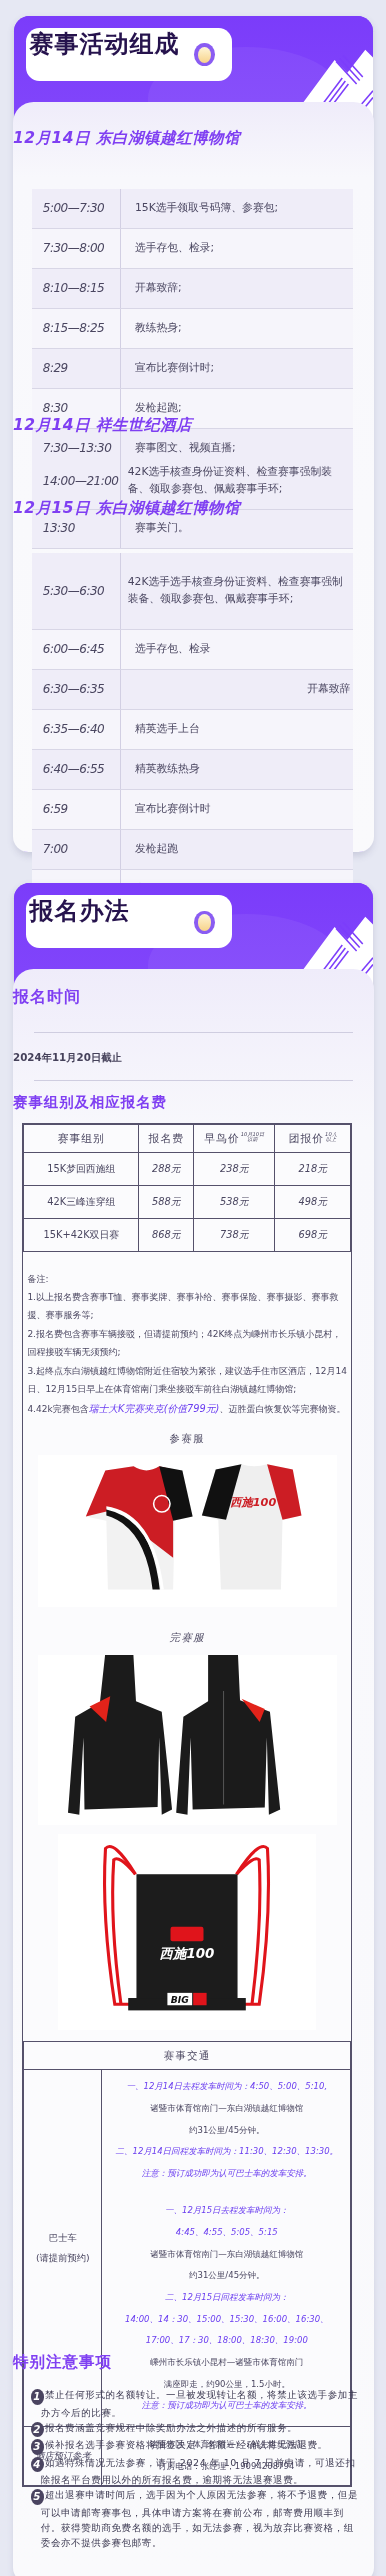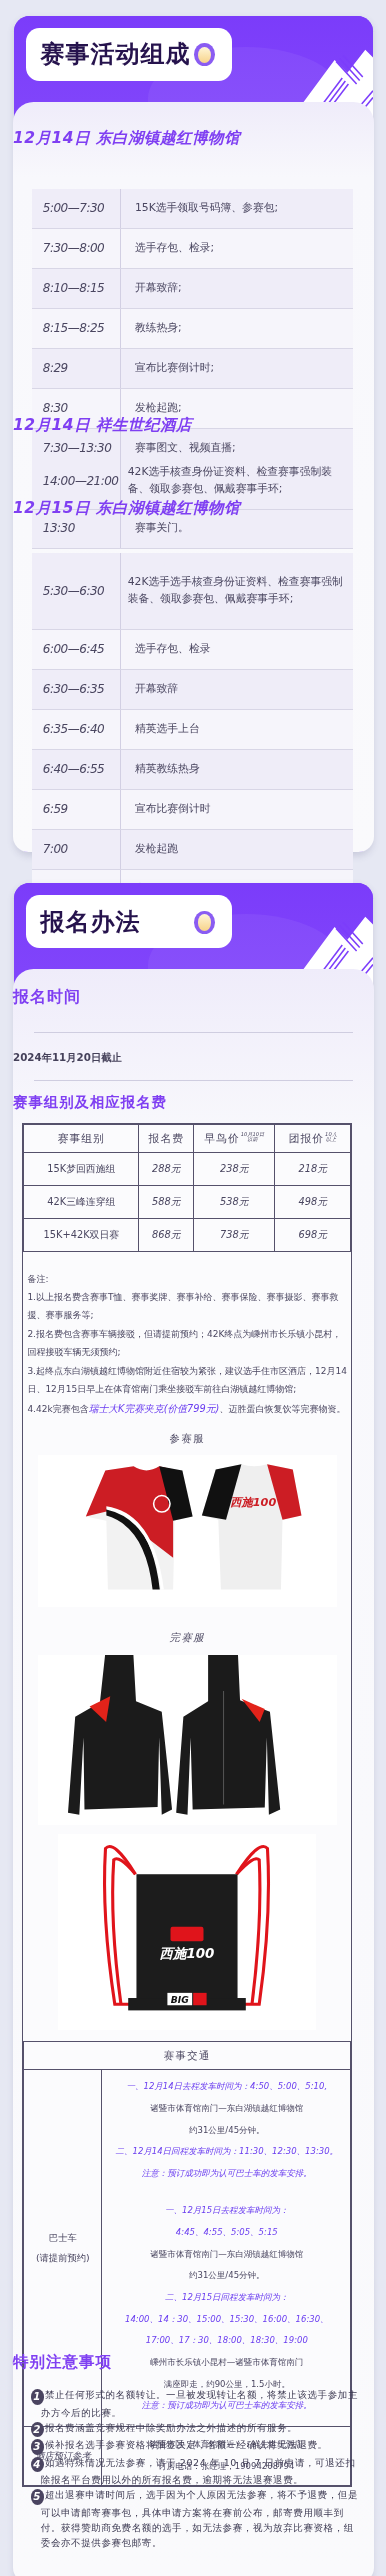--- a/index.html
+++ b/index.html
@@ -2,21 +2,21 @@
 <html style="font-size:8.2px"><head>
 <meta charset="utf-8">
 <style>
   * { box-sizing: border-box; margin: 0; padding: 0; }
   html, body { width: 386px; background: #e6e8f3; }
   body { font-family: "DejaVu Sans", "Liberation Sans", sans-serif; color: #3d3a52; position: relative; height: 2594px; overflow: hidden; }
 
   .card { position: absolute; left: 14px; width: 359px; border-radius: 15.5px; box-shadow: 0 3.1px 7.2px rgba(80,80,120,0.18); background: #7c3dfb; }
   .card-head { position: relative; height: 118px; border-radius: 15.5px 15.5px 0 0; background: linear-gradient(180deg,#7b3cfa 0%, #8247fb 100%); overflow: hidden; }
   .card-head .wave { position: absolute; left: 134px; top: 31px; width: 196px; height: 103px; background: rgba(255,255,255,0.06); border-radius: 50% 50% 0 0; }
-  .head-pill { position: absolute; left: 12.4px; top: 12.4px; width: 206px; height: 53px; background: #fff; border-radius: 13.4px; display: flex; align-items: center; padding-left: 14px; }
+  .head-pill { position: absolute; left: 12.4px; top: 12.4px; width: 206px; height: 53px; background: #fff; border-radius: 13.4px; display: flex; align-items: flex-start; padding-left: 3px; }
   .head-title { font-size: 24px; font-weight: bold; color: #26134d; letter-spacing: 1px; font-family: "DejaVu Sans", sans-serif; }
   .head-dot { position: absolute; right: 17.5px; top: 15.5px; width: 20.6px; height: 23px; border-radius: 50%; background: #8a5cf2; display: flex; align-items: center; justify-content: center; }
   .head-dot span { width: 13.4px; height: 16.5px; border-radius: 50%; background: linear-gradient(180deg,#fff6d8,#f7d38a); display: block; }
   .mountain { position: absolute; right: 0; top: 26px; width: 82px; height: 77px; }
 
   .panel { position: absolute; left: -1px; right: -1px; background: linear-gradient(180deg,#efecfa 0%, #f8f8fc 10%, #fafafc 100%); border-radius: 20.6px 20.6px 15.5px 15.5px; }
 
   .venue { text-align: center; color: #7f3ff2; font-weight: bold; font-size: 15.5px; font-style: italic; letter-spacing: 0.5px; }
 
   .sched { position: absolute; left: 18.5px; width: 321px; }
@@ -131,21 +131,21 @@
     <div class="venue h-center" style="top:396px;">12月15日 东白湖镇越红博物馆</div>
     <div class="sched" style="top:451px;" id="sched2">
         <div class="srow" style="height: 77px;">
           <div class="stime">5:30—6:30</div>
           <div class="sdesc" style="padding-left: 7.2px;">42K选手选手核查身份证资料、检查赛事强制装备、领取参赛包、佩戴赛事手环;</div>
         </div>
         <div class="srow" style="height: 40px;">
           <div class="stime">6:00—6:45</div>
           <div class="sdesc">选手存包、检录</div>
         </div>
-        <div class="srow" style="height: 40px;">
+        <div class="srow" style="height: 40px; text-align: right;">
           <div class="stime">6:30—6:35</div>
           <div class="sdesc">开幕致辞</div>
         </div>
         <div class="srow" style="height: 40px;">
           <div class="stime">6:35—6:40</div>
           <div class="sdesc">精英选手上台</div>
         </div>
         <div class="srow" style="height: 40px;">
           <div class="stime">6:40—6:55</div>
           <div class="sdesc">精英教练热身</div>

